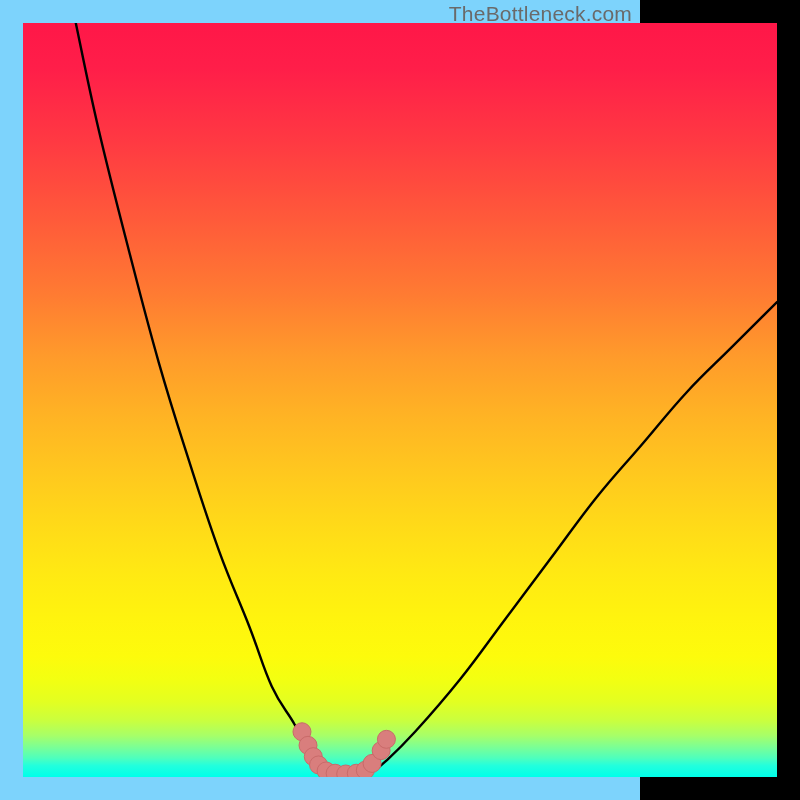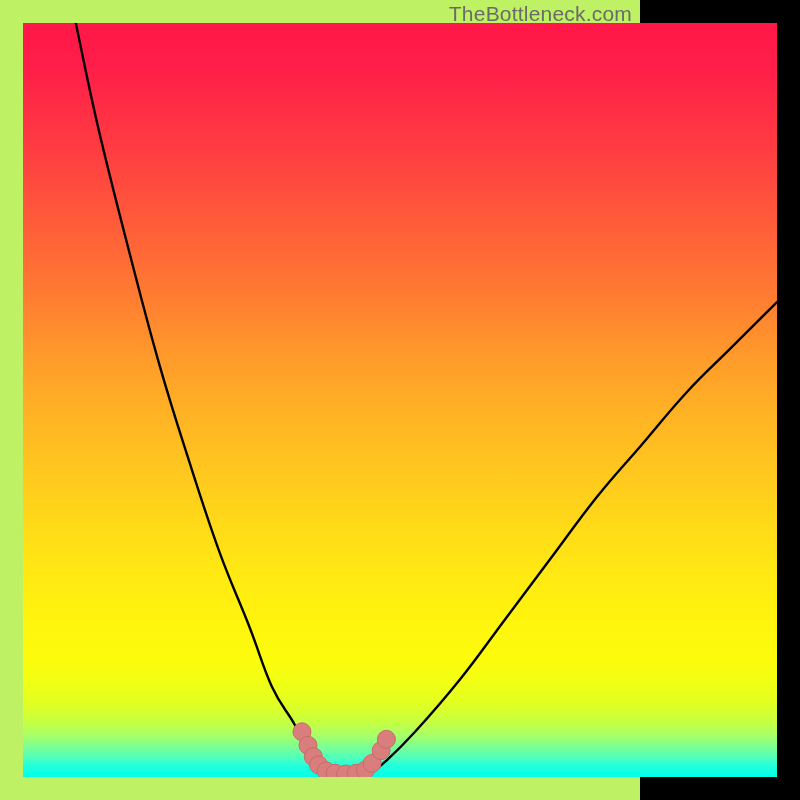--- a/index.html
+++ b/index.html
@@ -10,21 +10,21 @@
     overflow: hidden;
     background: #000;
     font-family: Arial, Helvetica, sans-serif;
   }
   .frame {
     position: absolute;
     left: 0;
     top: 0;
     width: 640px;
     height: 800px;
-    background: #bef264;
+    background: #7dd3fc;
   }
   .plot {
     position: absolute;
     left: 23px;
     top: 23px;
     width: 754px;
     height: 754px;
     overflow: hidden;
   }
   .gradient {

